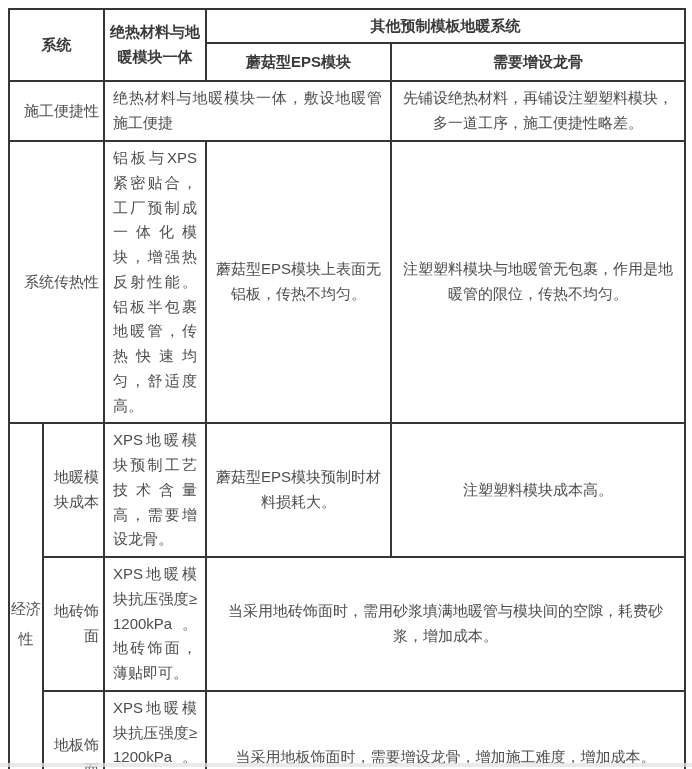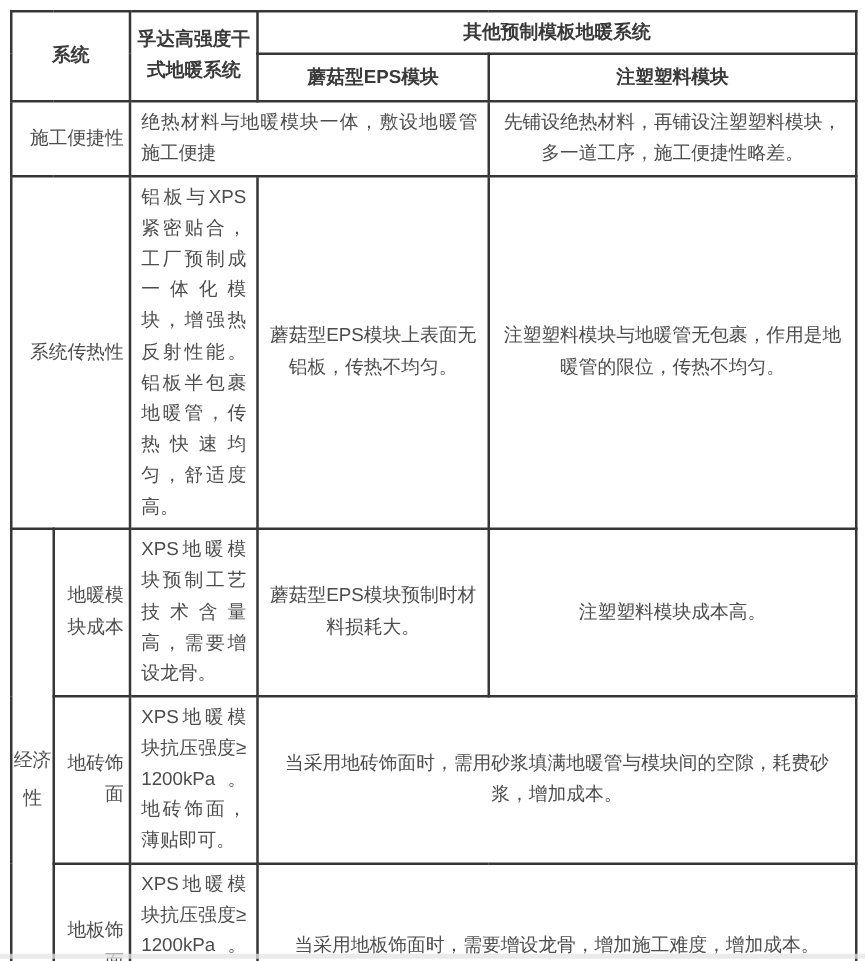--- a/index.html
+++ b/index.html
@@ -44,27 +44,27 @@
     <col style="width:34px">
     <col style="width:61px">
     <col style="width:102px">
     <col style="width:185px">
     <col style="width:294px">
   </colgroup>
 
   <tbody>
       <tr style="height:34px">
     <td class="hd" colspan="2" rowspan="2">系统</td>
-    <td class="hd" rowspan="2">孚达高强度干式地暖系统</td>
+    <td class="hd" rowspan="2">绝热材料与地暖模块一体</td>
     <td class="hd" colspan="2">其他预制模板地暖系统</td>
   </tr>
 
   <tr style="height:38px">
     <td class="hd">蘑菇型EPS模块</td>
-    <td class="hd">注塑塑料模块</td>
+    <td class="hd">需要增设龙骨</td>
   </tr>
 
   <tr style="height:60px">
     <td class="lbl" colspan="2">施工便捷性</td>
     <td class="just" colspan="2">绝热材料与地暖模块一体，敷设地暖管施工便捷</td>
     <td>先铺设绝热材料，再铺设注塑塑料模块，多一道工序，施工便捷性略差。</td>
   </tr>
 
   <tr style="height:248px">
     <td class="lbl" colspan="2">系统传热性</td>

